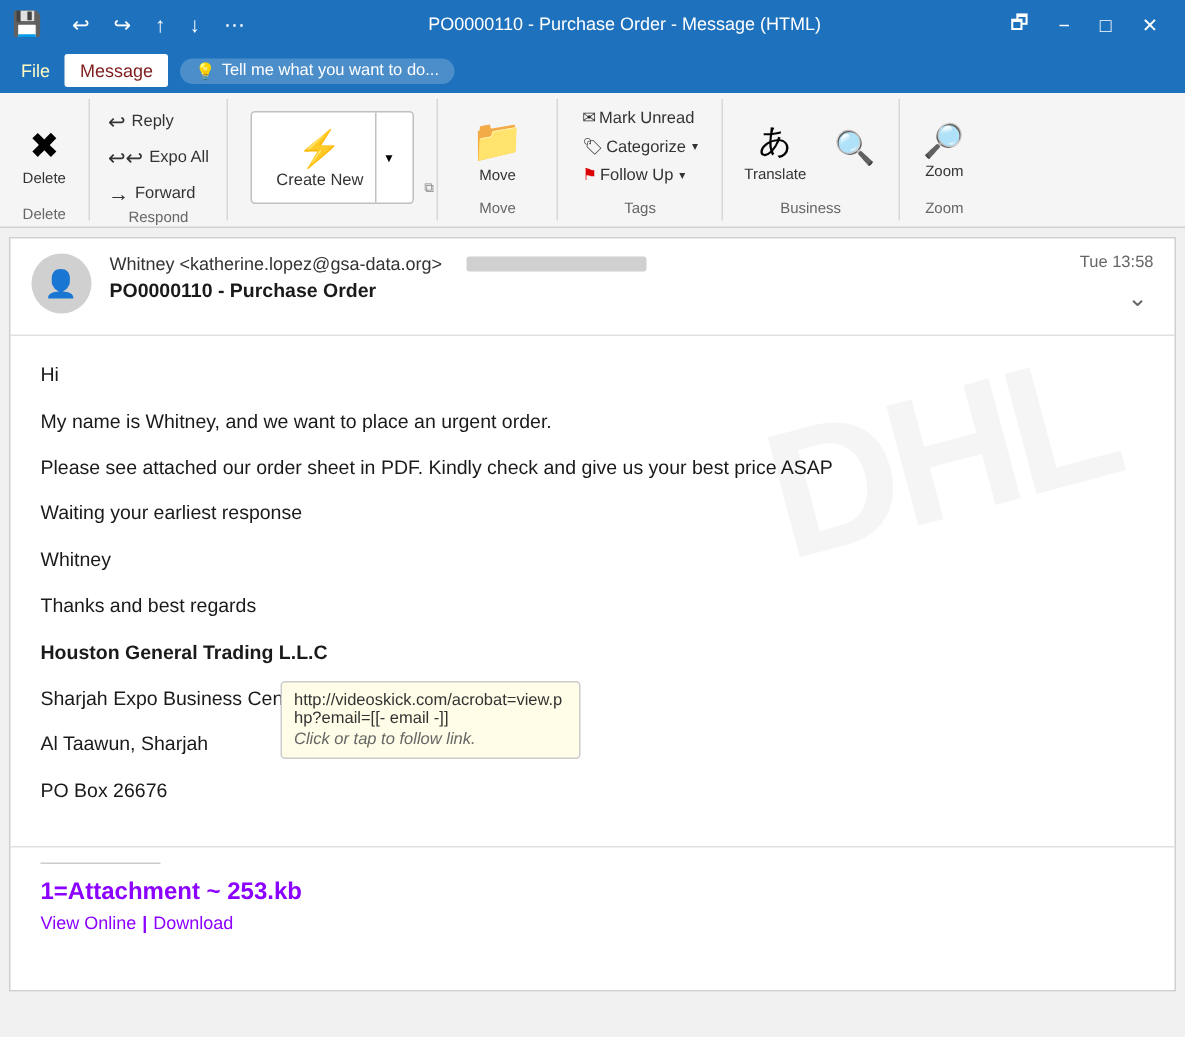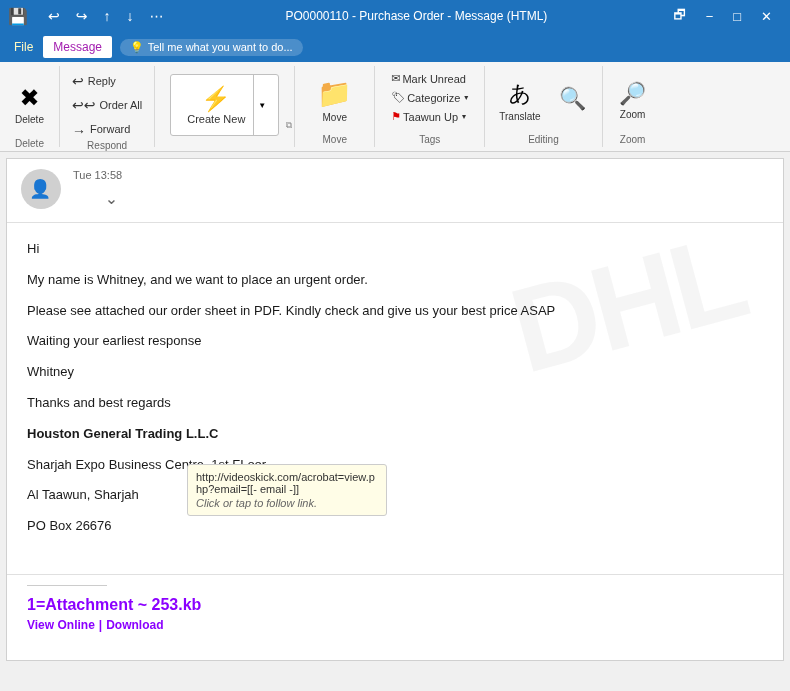--- a/index.html
+++ b/index.html
@@ -23,21 +23,21 @@
 
     
     .menu-bar {
       background: #1e72bd;
       height: 30px;
       display: flex;
       align-items: center;
       padding: 0 4px;
     }
     .menu-item { color: #fef9c3; padding: 4px 10px; font-size: 12px; cursor: pointer; border-radius: 2px; }
-    .menu-item.active { background: white; color: #a21caf; }
+    .menu-item.active { background: white; color: #7f1d1d; }
     .tell-me { display: flex; align-items: center; margin-left: 8px; background: rgba(255,255,255,0.2); border-radius: 12px; padding: 2px 10px; color: white; font-size: 11px; gap: 4px; cursor: pointer; }
 
     
     .ribbon {
       background: #f5f5f5;
       border-bottom: 1px solid #d0d0d0;
       display: flex;
       align-items: stretch;
       height: 90px;
       padding: 4px 0;
@@ -204,26 +204,25 @@
       letter-spacing: -5px;
     }
     .email-body-content { position: relative; z-index: 1; }
 
     .bold { font-weight: bold; }
 
     
     .attachment-area {
       padding: 10px 20px;
       border-top: 1px solid #e0e0e0;
-      margin-top: 11px;
     }
     .attachment-divider { border: none; border-top: 1px solid #ccc; margin-bottom: 10px; width: 80px; }
     .attachment-link { color: #8b00ff; font-size: 16px; font-weight: bold; cursor: pointer; }
     .attachment-actions { display: flex; gap: 4px; margin-top: 4px; }
-    .attachment-action-link { color: #8b00ff; font-size: 12px; font-weight: bold; cursor: pointer; text-decoration: none; }
+    .attachment-action-link { color: #8b00ff; font-size: 12px; font-weight: normal; cursor: pointer; text-decoration: none; }
     .pipe { color: #8b00ff; font-weight: bold; }
 
     
     .link-tooltip {
       position: absolute;
       background: #fffde7;
       border: 1px solid #ccc;
       border-radius: 3px;
       padding: 6px 8px;
       font-size: 11px;
@@ -290,21 +289,21 @@
 
   <div class="ribbon-group" style="min-width:80px;">
     <div class="ribbon-group-content">
       <div class="small-btns-col">
         <button class="ribbon-btn-small">
           <span class="icon">↩</span>
           <span>Reply</span>
         </button>
         <button class="ribbon-btn-small">
           <span class="icon">↩↩</span>
-          <span>Order All</span>
+          <span>Expo All</span>
         </button>
         <button class="ribbon-btn-small">
           <span class="icon">→</span>
           <span>Forward</span>
         </button>
       </div>
     </div>
     <div class="ribbon-group-label">Respond</div>
   </div>
 
@@ -341,58 +340,65 @@
           <span>✉</span>
           <span>Mark Unread</span>
         </div>
         <div class="tags-row">
           <span>🏷</span>
           <span>Categorize</span>
           <span style="font-size:8px;margin-left:2px;">▾</span>
         </div>
         <div class="tags-row">
           <span style="color:#d00;">⚑</span>
-          <span>Taawun Up</span>
+          <span>Follow Up</span>
           <span style="font-size:8px;margin-left:2px;">▾</span>
         </div>
       </div>
     </div>
     <div class="ribbon-group-label">Tags</div>
   </div>
 
   <div class="ribbon-group" style="min-width:80px;">
     <div class="ribbon-group-content">
       <button class="ribbon-btn-large" style="height:60px;">
         <span class="translate-icon-wrap">あ</span>
         <span class="label">Translate</span>
       </button>
       <button class="ribbon-btn-large" style="height:60px;">
         <span style="font-size:22px;">🔍</span>
         <span class="label"> </span>
       </button>
     </div>
-    <div class="ribbon-group-label">Editing</div>
+    <div class="ribbon-group-label">Business</div>
   </div>
 
   <div class="ribbon-group" style="min-width:60px; border-right:none;">
     <div class="ribbon-group-content">
       <button class="ribbon-btn-large zoom-btn" style="height:60px;">
         <span style="font-size:22px;">🔎</span>
         <span class="label">Zoom</span>
       </button>
     </div>
     <div class="ribbon-group-label">Zoom</div>
   </div>
 </div>
 
 <div class="email-container">
 
   <div class="email-header">
     <div class="avatar">
       <span>👤</span>
+    </div>
+    <div class="email-header-info">
+      <div class="email-from-line">
+        <span class="email-from">Whitney &lt;katherine.lopez@gsa-data.org&gt;</span>
+        <span class="email-redacted"></span>
+      </div>
+      <div class="email-subject">PO0000110 - Purchase Order</div>
     </div>
     <div style="display:flex;flex-direction:column;align-items:flex-end;gap:4px;">
       <span class="email-time">Tue 13:58</span>
       <span class="expand-btn">⌄</span>
     </div>
   </div>
 
   <div class="email-body">
     <div class="watermark">DHL</div>
     <div class="email-body-content">

